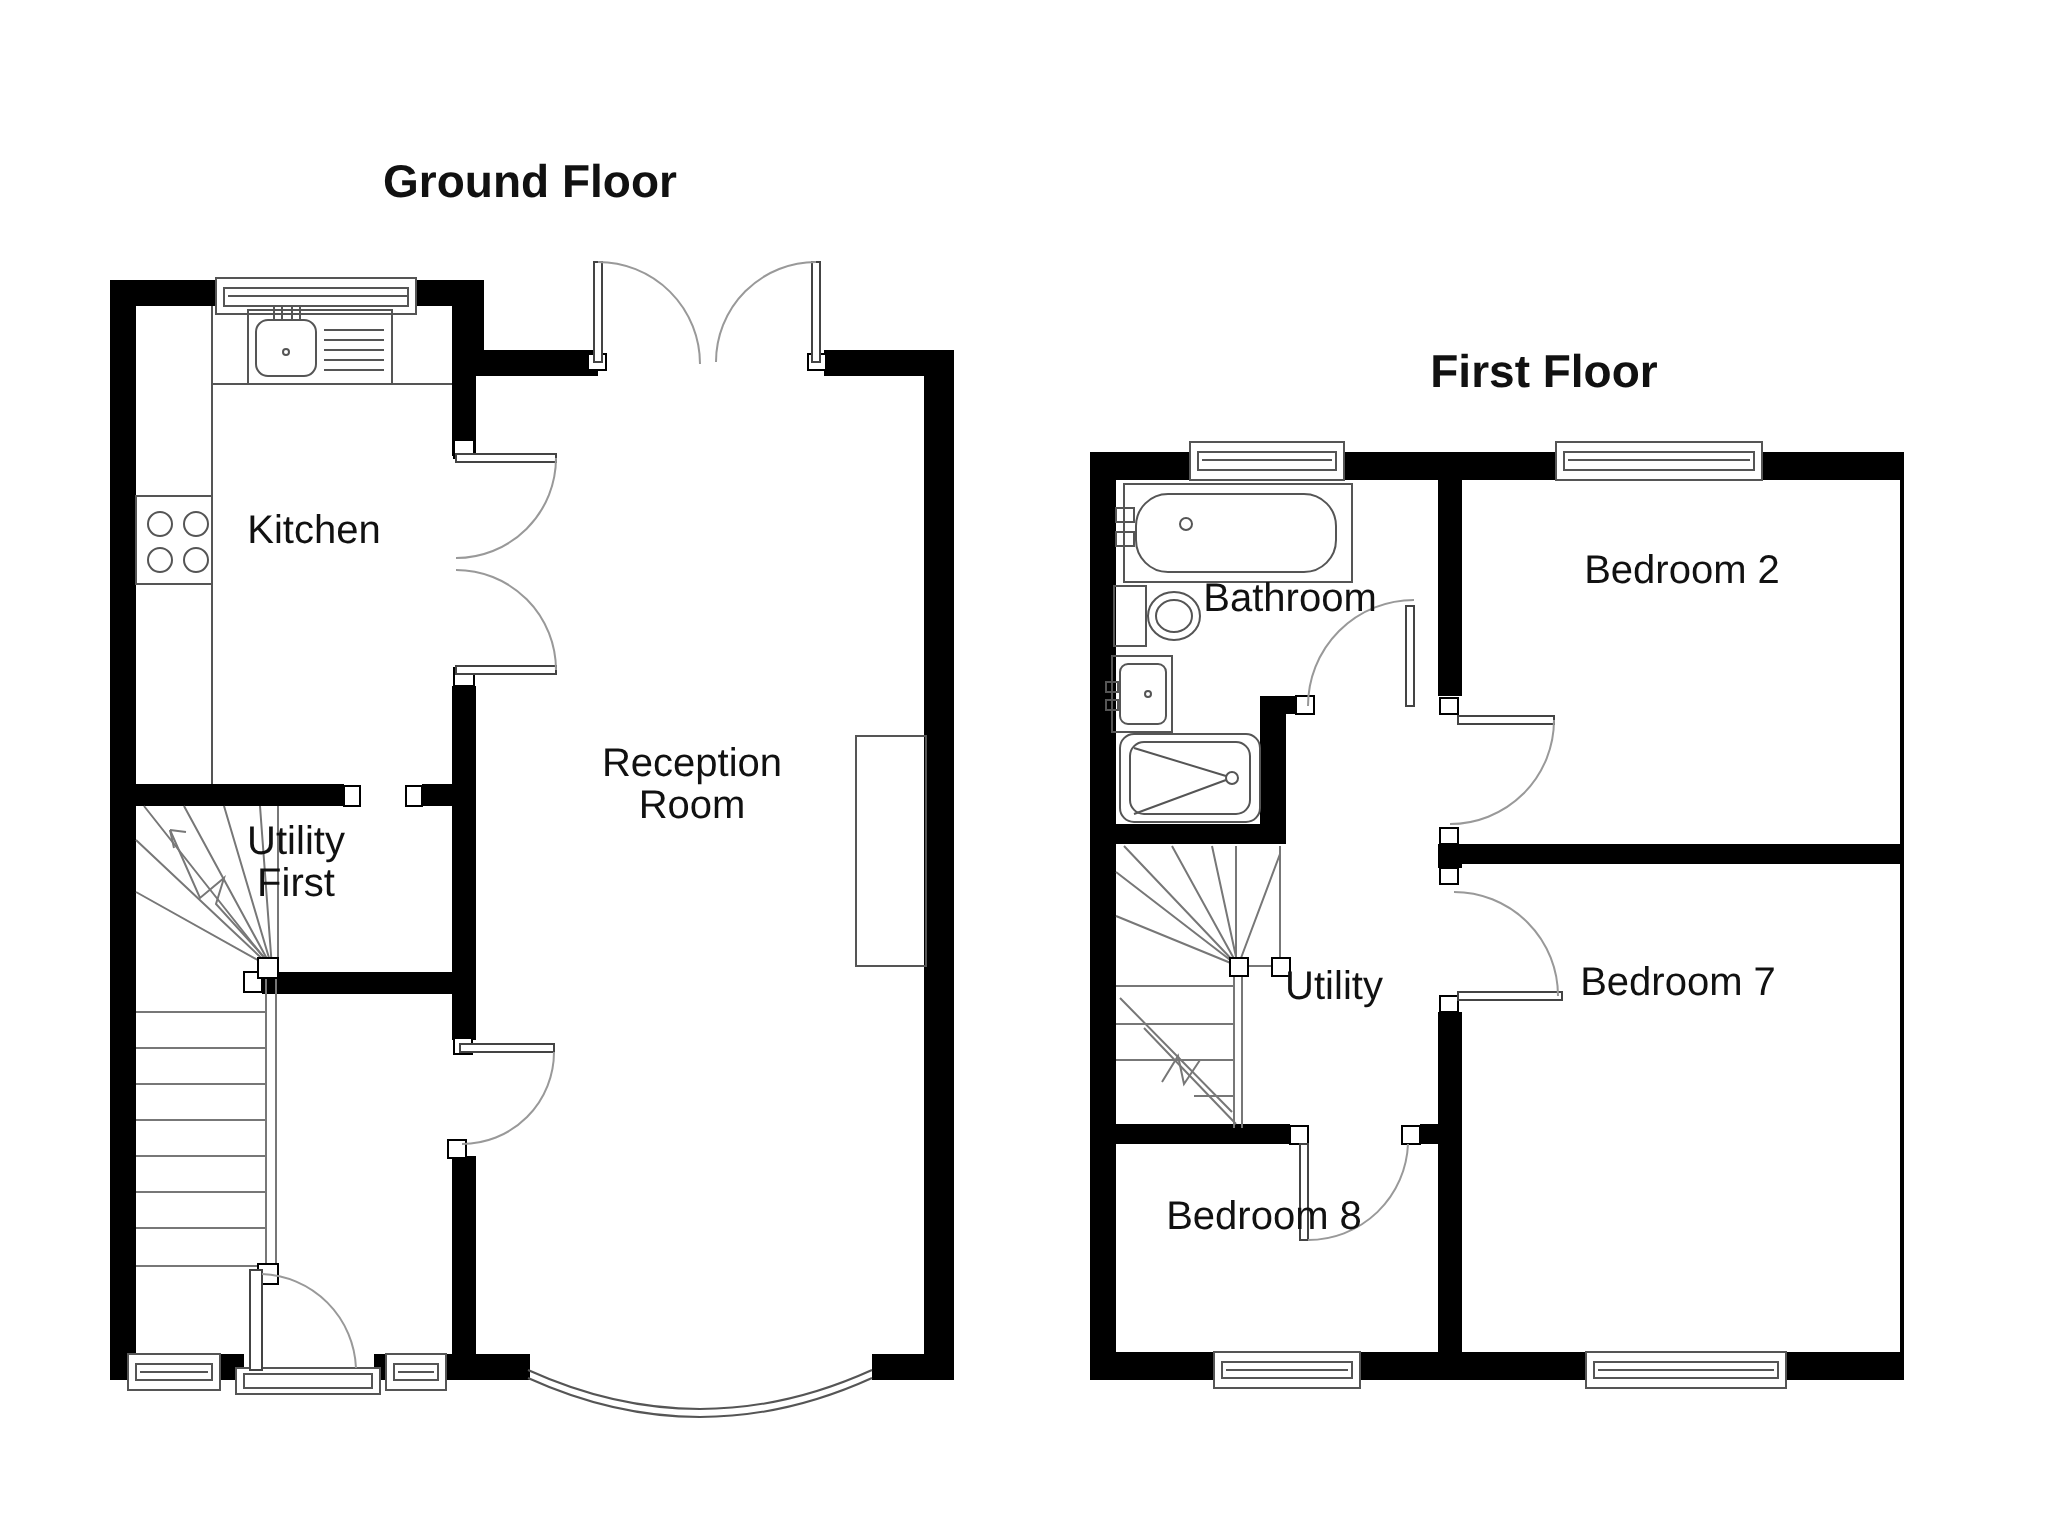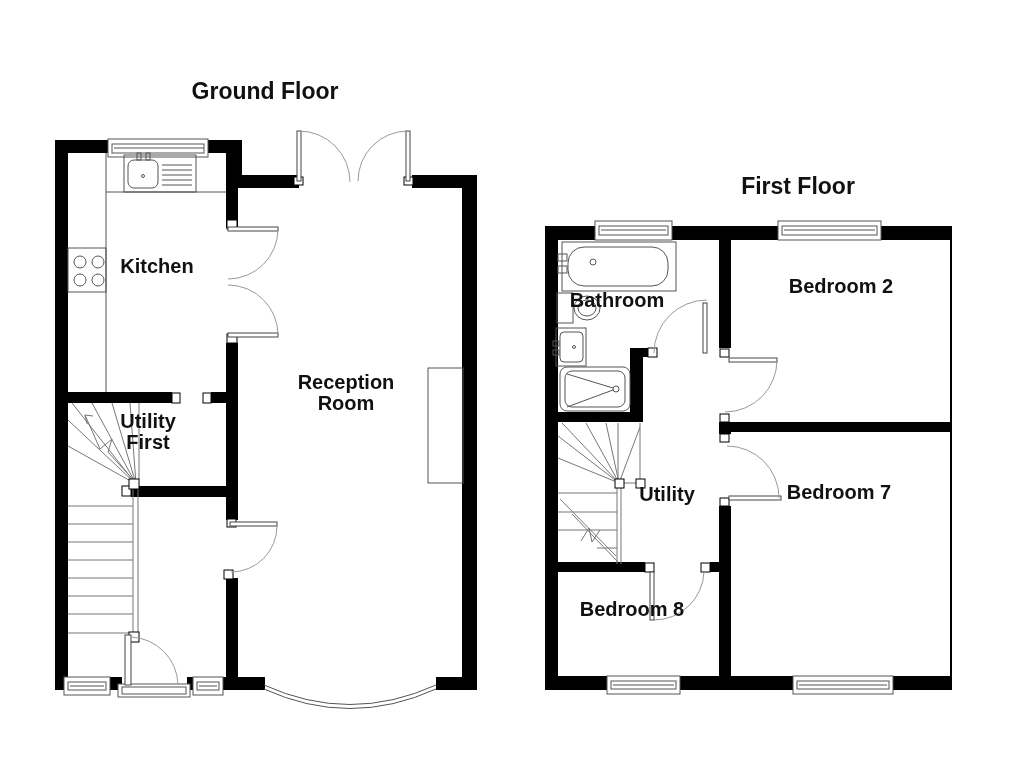--- a/index.html
+++ b/index.html
@@ -11,21 +11,21 @@
   #plan svg{position:absolute;left:0;top:0;}
   .wall{fill:var(--wall);stroke:none;}
   .stop{fill:#ffffff;stroke:#000000;stroke-width:1;}
   .thin{fill:none;stroke:var(--line);stroke-width:1;}
   .thinf{fill:#ffffff;stroke:var(--line);stroke-width:1;}
   .arc{fill:none;stroke:var(--arc);stroke-width:1;}
   .leaf{fill:#ffffff;stroke:#444444;stroke-width:1;}
   .stair{fill:none;stroke:var(--stair);stroke-width:1;}
   .patch{fill:#ffffff;stroke:none;}
   .room-label{position:absolute;transform:translate(-50%,-50%);color:var(--label);
-    font-weight:bold;font-size:20px;line-height:21px;text-align:center;white-space:pre-line;}
+    font-weight:normal;font-size:20px;line-height:21px;text-align:center;white-space:pre-line;}
   .floor-title{position:absolute;transform:translate(-50%,-50%);color:var(--label);
     font-weight:bold;font-size:23px;white-space:nowrap;}
 </style>
 </head>
 <body>
 
 <div id="plan">
   <svg width="1024" height="768" viewBox="0 0 1024 768">
 
     <g>
@@ -236,26 +236,26 @@
         <path class="arc" d="M727,446 A52,52 0 0 1 779,498"></path>
       </g>
       <g>
         <rect class="leaf" x="650" y="572" width="4" height="48"></rect>
         <path class="arc" d="M654,620 A50,50 0 0 0 704,572"></path>
       </g>
     </g>
   </svg>
 
   <div class="floor-title" style="left:265px;top:91px">Ground Floor</div>
-  <div class="floor-title" style="left:798px;top:186px">First Floor</div>
+  <div class="floor-title" style="left:772px;top:186px">First Floor</div>
 
   <div class="room-label" style="left:157px;top:266px">Kitchen</div>
   <div class="room-label" style="left:148px;top:432px">Utility
 First</div>
   <div class="room-label" style="left:346px;top:393px">Reception
 Room</div>
 
-  <div class="room-label" style="left:617px;top:300px">Bathroom</div>
+  <div class="room-label" style="left:645px;top:300px">Bathroom</div>
   <div class="room-label" style="left:841px;top:286px">Bedroom 2</div>
   <div class="room-label" style="left:667px;top:494px">Utility</div>
   <div class="room-label" style="left:839px;top:492px">Bedroom 7</div>
   <div class="room-label" style="left:632px;top:609px">Bedroom 8</div>
 </div>
 
 </body></html>

